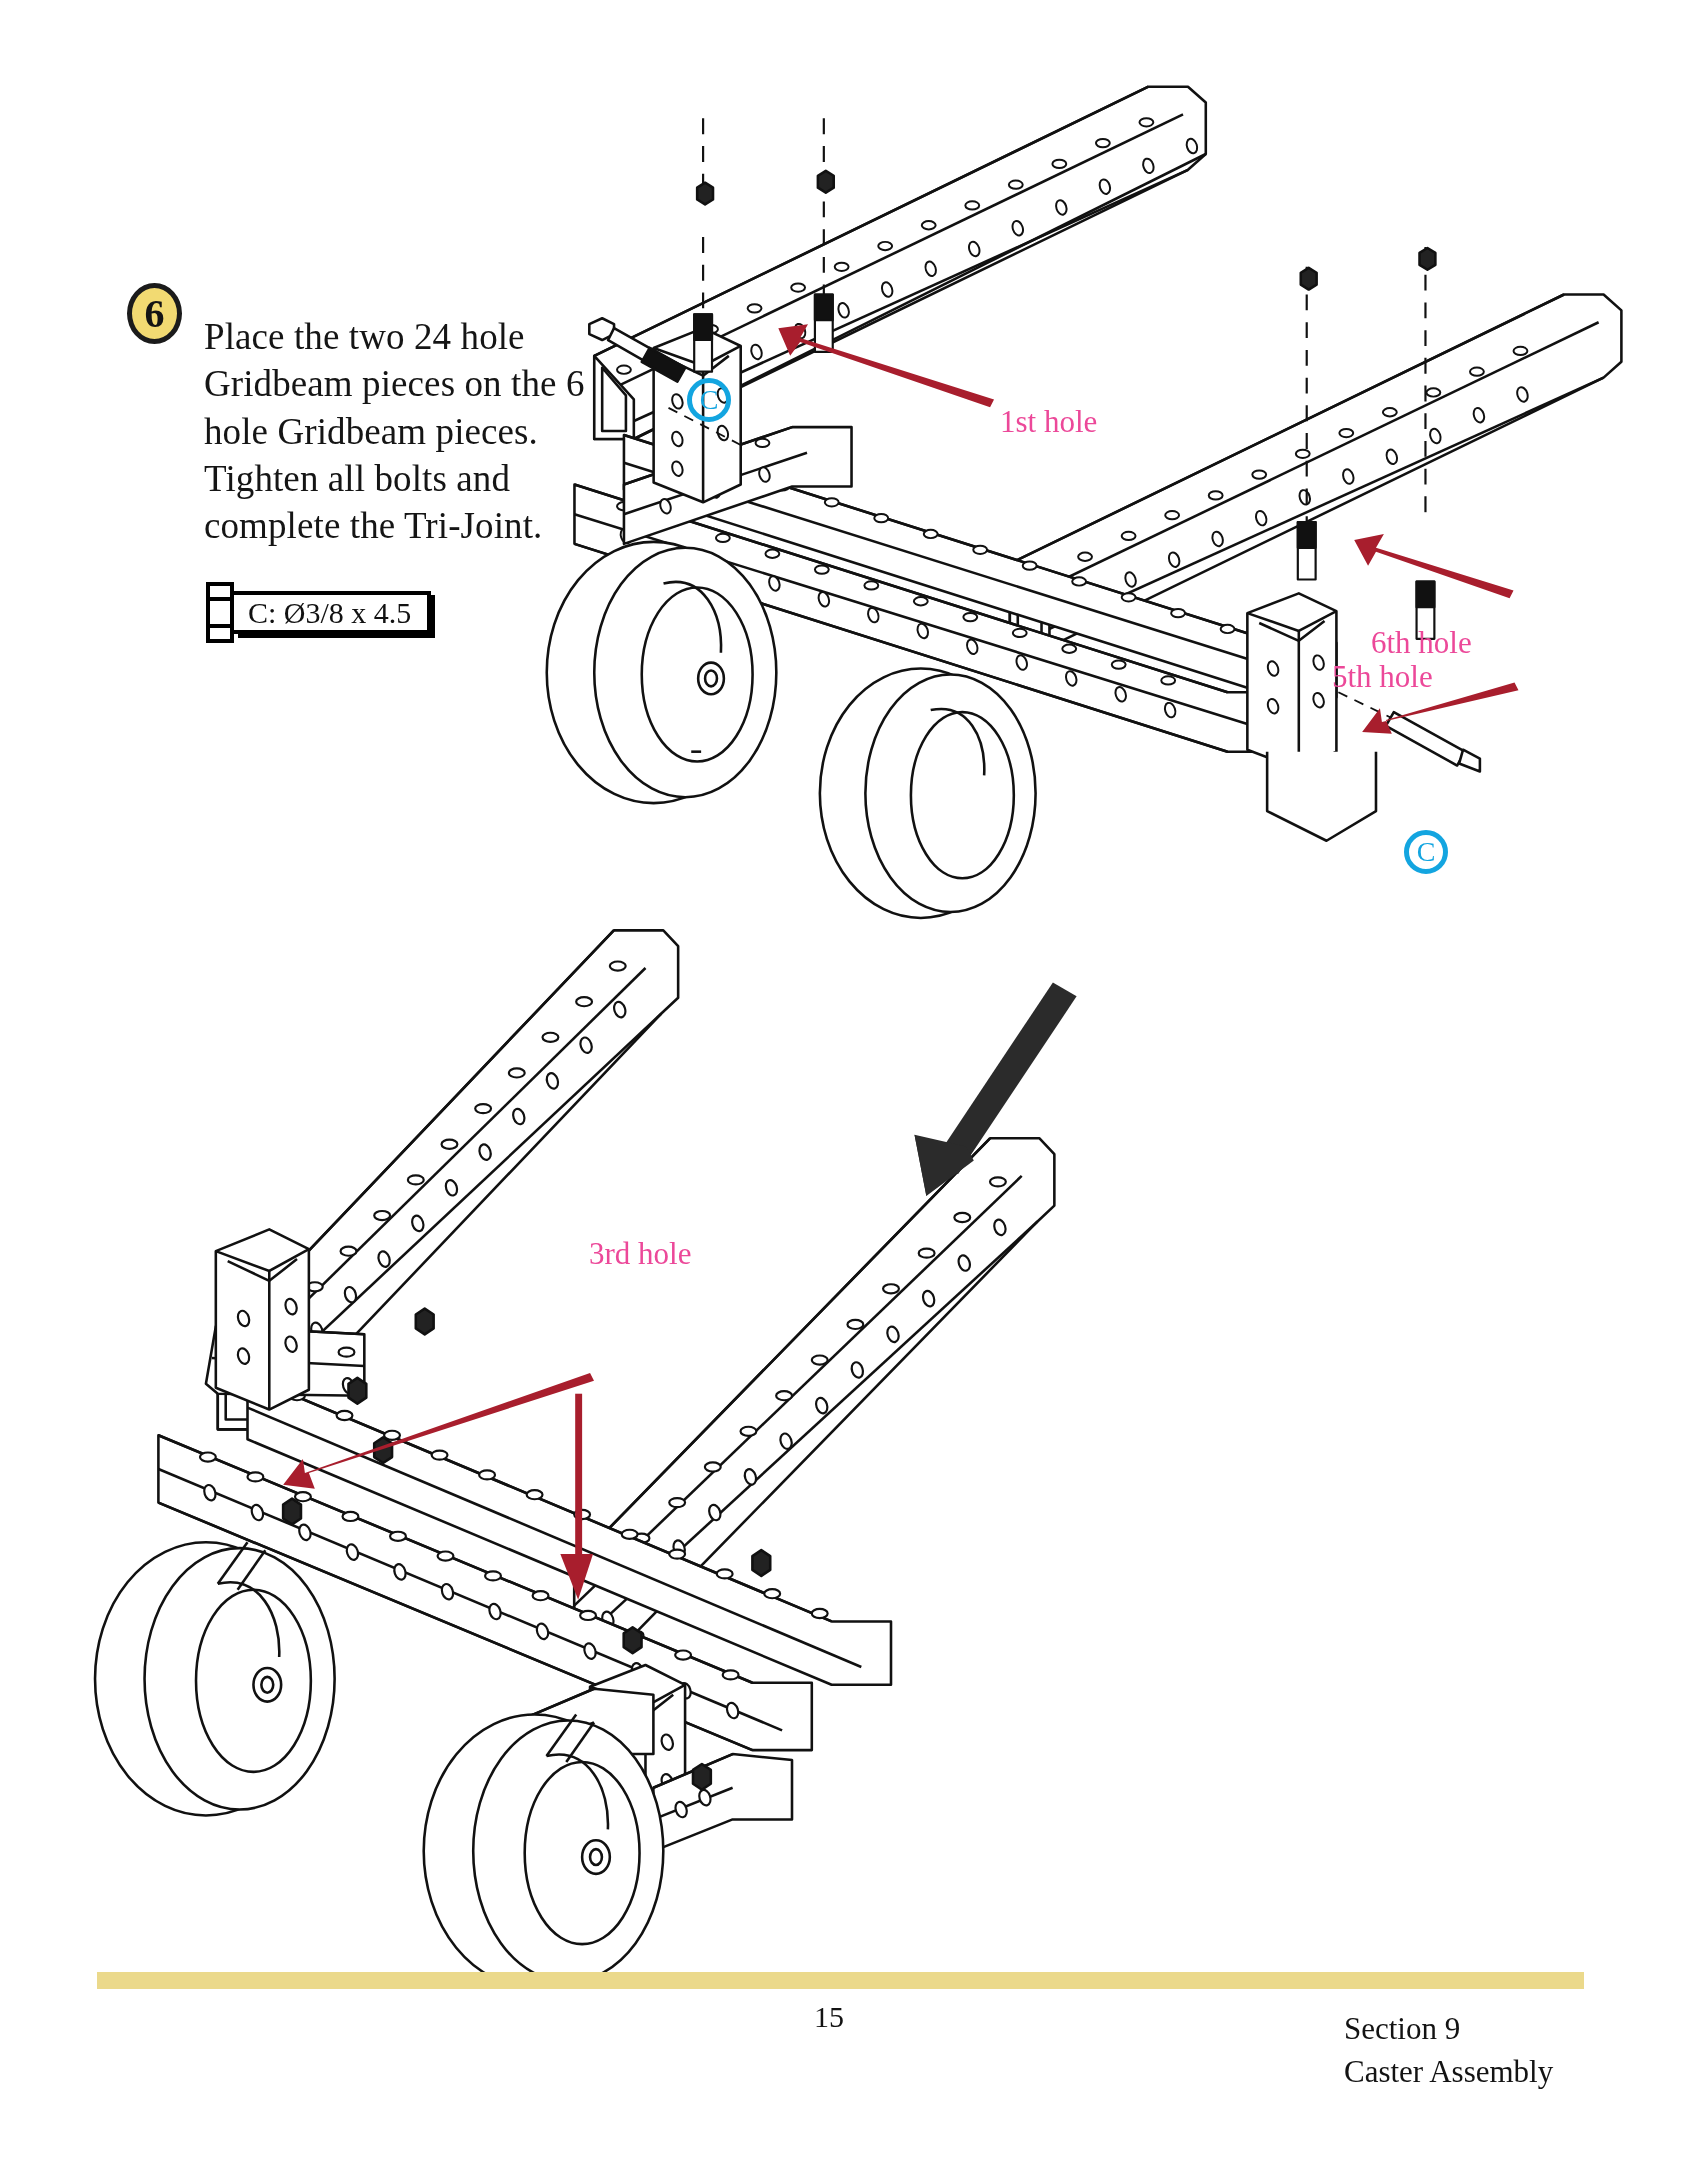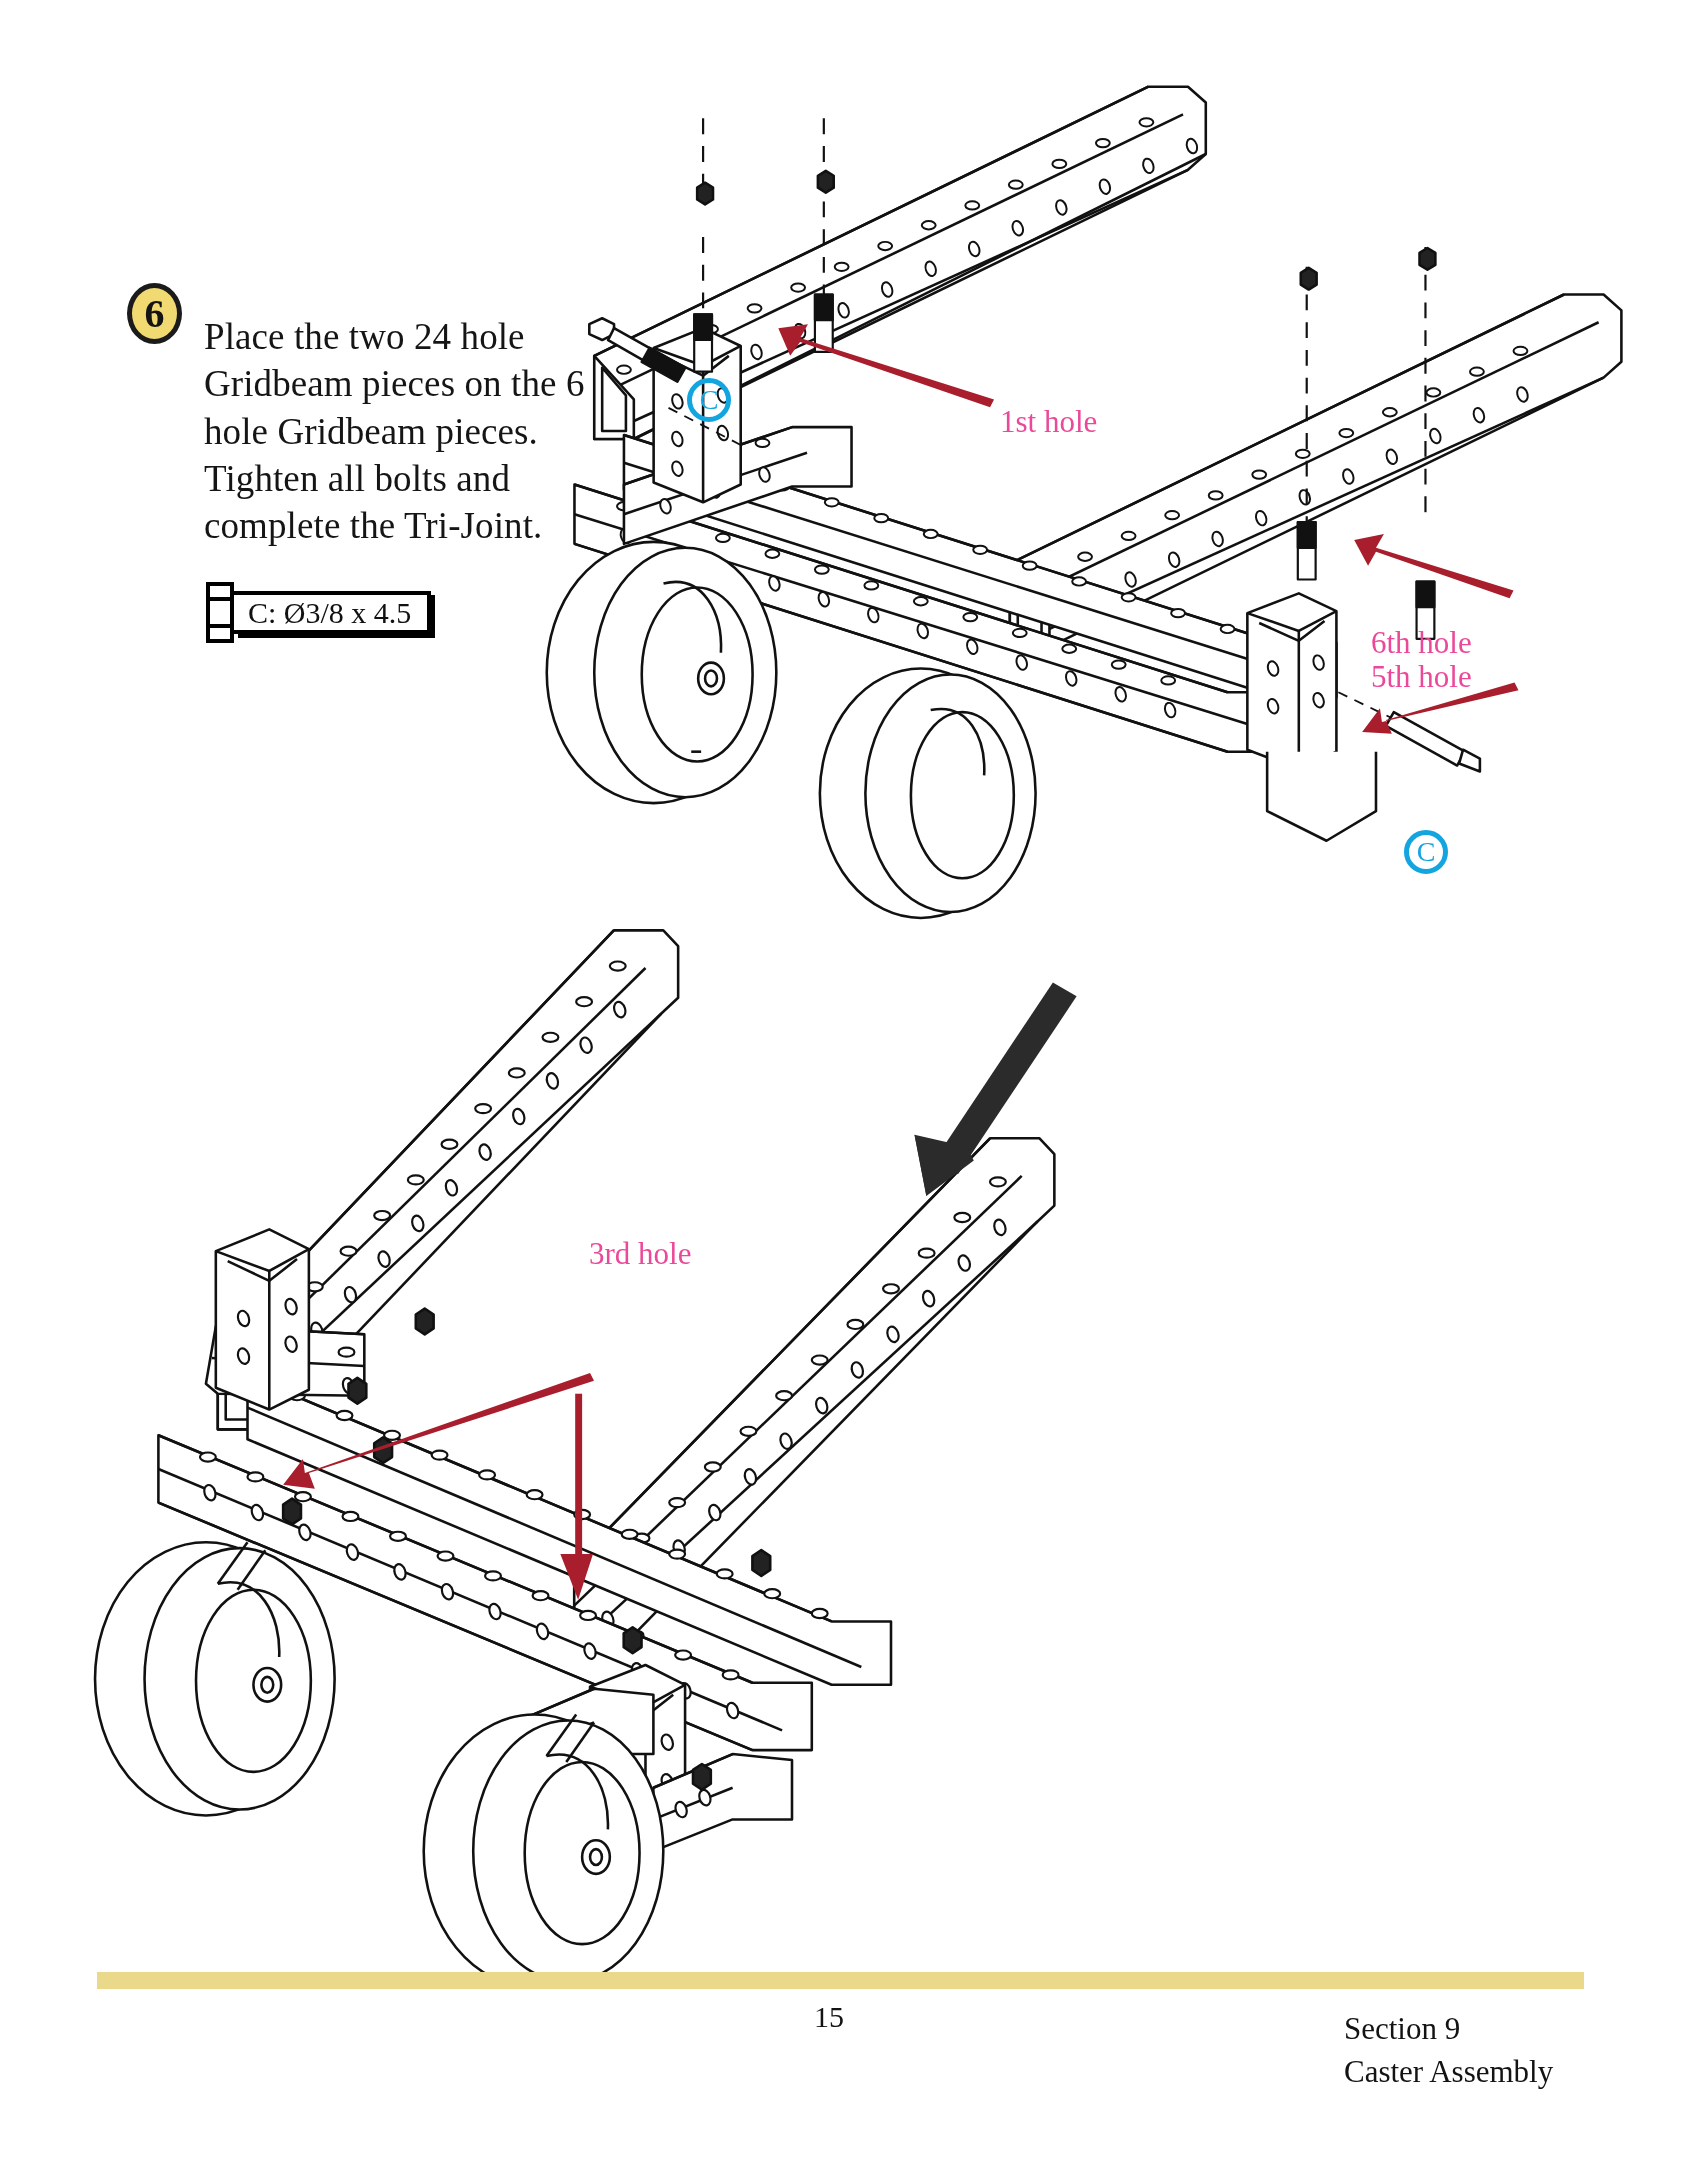--- a/index.html
+++ b/index.html
@@ -125,21 +125,21 @@
   
   .anno {
     position: absolute;
     color: #ec4899;
     font-size: 31px;
     white-space: nowrap;
     font-family: "Liberation Serif", "DejaVu Serif", serif;
   }
   .anno-1st { left: 1000px; top: 404px; }
   .anno-6th { left: 1371px; top: 625px; }
-  .anno-5th { left: 1371px; top: 659px; }
+  .anno-5th { left: 1332px; top: 659px; }
   .anno-3rd { left: 589px; top: 1236px; text-align: center; }
 
   
   .ref-circle {
     position: absolute;
     width: 44px;
     height: 44px;
     border-radius: 50%;
     border: 5px solid #13A5E0;
     color: #13A5E0;

